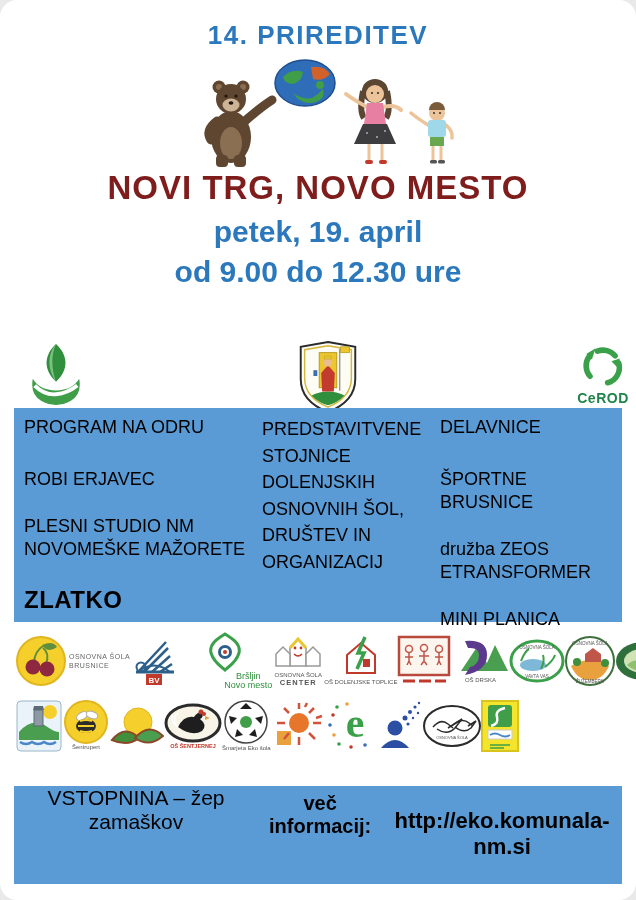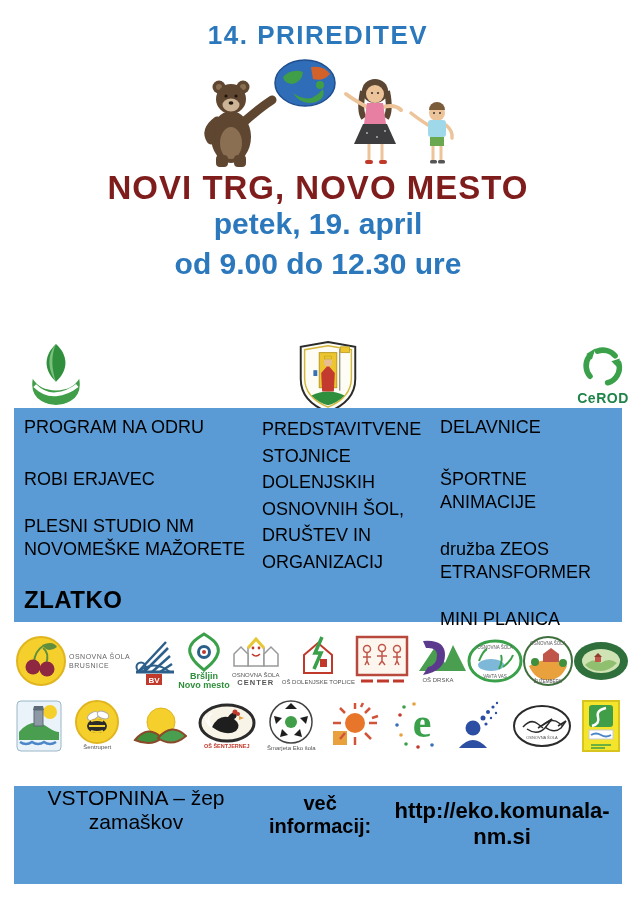--- a/index.html
+++ b/index.html
@@ -1,53 +1,53 @@
 <!DOCTYPE html>
 <html><head>
 <meta charset="utf-8">
 <style>
   html,body{margin:0;padding:0;background:#e9e9e9;}
   .poster{position:relative;width:636px;height:900px;background:#ffffff;margin:0 auto;
-          font-family:"Liberation Sans",sans-serif;overflow:hidden;}
+          font-family:"Liberation Sans",sans-serif;overflow:hidden;border-radius:17px;}
   .ctr{text-align:center;}
   .title1{margin-top:20px;font-size:26px;font-weight:bold;letter-spacing:1.5px;color:#2b78bc;}
   .title2{font-size:35px;font-weight:bold;letter-spacing:1.5px;color:#2b78bc;margin-top:2px;}
   .illustration{margin-top:4px;height:112px;display:flex;justify-content:center;}
   .venue{font-size:33px;font-weight:bold;letter-spacing:1px;color:#7f1d1d;margin-top:2px;}
-  .dateline{font-size:30px;font-weight:bold;color:#2b78bc;}
+  .dateline{font-size:30px;font-weight:bold;color:#2b78bc;margin-top:8px;}
   .timeline{font-size:30px;font-weight:bold;color:#2b78bc;margin-top:6px;}
   .sponsors{position:absolute;top:340px;left:9px;width:636px;height:72px;}
   .sp-left{position:absolute;left:18px;top:2px;}
   .sp-center{position:absolute;left:288px;top:0;}
   .sp-right{position:absolute;right:16px;top:4px;text-align:center;}
   .cerod-label{font-size:14px;font-weight:bold;color:#1e8449;margin-top:-2px;letter-spacing:0.5px;}
   .banner{position:absolute;left:14px;width:608px;background:#5b9bd5;color:#000000;}
   .program-banner{top:408px;height:214px;display:flex;}
   .col{padding-top:8px;font-size:18px;line-height:23px;}
   .col1{width:238px;padding-left:10px;}
   .col2{width:178px;}
   .col3{width:170px;}
   .gap28{margin-top:29px;}
   .gap24{margin-top:24px;}
   .pre{white-space:pre-line;}
   .col2 .pre{line-height:26.5px;}
   .zlatko{margin-top:27px;font-size:24px;font-weight:bold;letter-spacing:0.5px;}
   .logos-strip{position:absolute;top:628px;left:16px;width:604px;}
-  .logo-row{display:flex;justify-content:space-between;align-items:center;height:65px;}
+  .logo-row{display:flex;align-items:center;height:65px;}
   .logo-cell{display:flex;align-items:center;flex-shrink:0;}
   .logo-stack{display:flex;flex-direction:column;align-items:center;}
   .tiny-label{font-size:6px;color:#555;line-height:7px;white-space:pre-line;text-align:center;}
   .brusnice-label{font-size:7px;color:#666;line-height:9px;white-space:pre-line;text-align:left;margin-left:3px;letter-spacing:0.5px;}
-  .brsljin-label{font-size:9px;font-weight:bold;color:#2f8f3c;line-height:9px;white-space:pre-line;text-align:center;}
+  .brsljin-label{font-size:9px;font-weight:normal;color:#2f8f3c;line-height:9px;white-space:pre-line;text-align:center;margin-left:46px;}
   .center-label{font-size:7.5px;font-weight:bold;color:#555;letter-spacing:1px;line-height:8px;}
   .red-label{font-size:5.5px;font-weight:bold;color:#c0392b;line-height:6px;}
   .footer-banner{top:786px;height:98px;display:flex;justify-content:center;text-align:center;}
   .f1{font-size:21px;}
   .f2{font-size:20px;font-weight:bold;margin-top:6px;}
-  .f3{font-size:22px;font-weight:bold;margin-top:12px;}
+  .f3{font-size:22px;font-weight:bold;margin-top:22px;}
 </style>
 </head>
 <body>
 
 <div class="poster">
 
   <div class="ctr title1">14. PRIREDITEV</div>
 
   <div class="illustration">
     <svg width="340" height="112" viewBox="0 0 330 112">
@@ -167,21 +167,21 @@
     <div class="col col2">
       <div class="pre">PREDSTAVITVENE
 STOJNICE
 DOLENJSKIH
 OSNOVNIH ŠOL,
 DRUŠTEV IN
 ORGANIZACIJ</div>
     </div>
     <div class="col col3">
       <div>DELAVNICE</div>
-      <div class="gap28">ŠPORTNE ANIMACIJE</div>
+      <div class="gap28">ŠPORTNE BRUSNICE</div>
       <div class="gap24 pre">družba ZEOS
 ETRANSFORMER</div>
       <div class="gap24">MINI PLANICA</div>
     </div>
   </div>
 
   <div class="logos-strip">
     <div class="logo-row">
       <div class="logo-cell">
         <svg width="50" height="50" viewBox="0 0 50 50">

